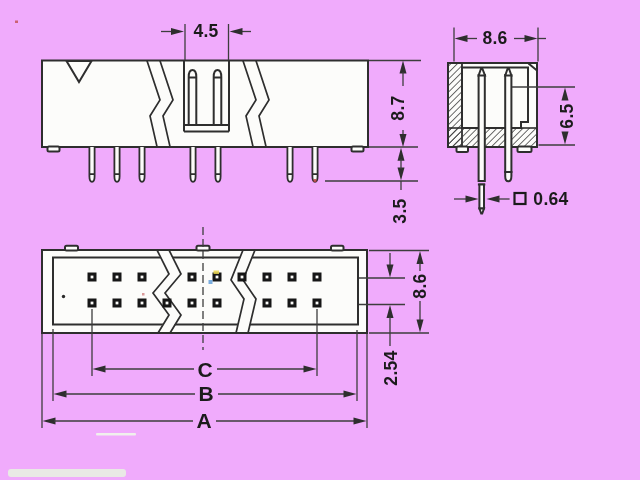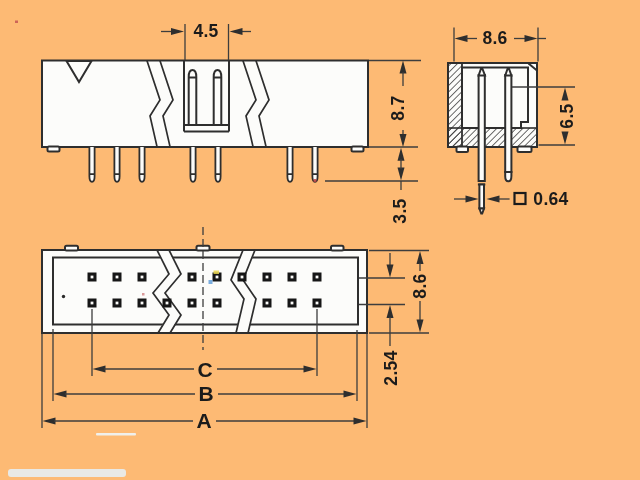--- a/index.html
+++ b/index.html
@@ -1,17 +1,17 @@
 <!DOCTYPE html>
 <html><head>
 <meta charset="utf-8">
 <style>
   html,body{margin:0;padding:0;}
   body{width:640px;height:480px;background:#fcfcfa;overflow:hidden;}
-  .stage{position:relative;width:640px;height:480px;background:#fdba74;}
+  .stage{position:relative;width:640px;height:480px;background:#f0abfc;}
   svg text{font-family:"Liberation Sans","DejaVu Sans",sans-serif;font-weight:bold;fill:#1b1b1b;}
   text.dim{font-size:17.5px;letter-spacing:.3px;}
   text.letter{font-size:21px;}
   .thin{stroke:#3d3d3d;stroke-width:1.3;fill:none;}
   .main{stroke:#2e2e2e;stroke-width:2;fill:none;}
   .mainf{stroke:#2e2e2e;stroke-width:2;fill:#fcfcfa;}
   .zig{stroke:#2e2e2e;stroke-width:1.7;fill:none;stroke-linejoin:miter;}
   .wo{fill:#fcfcfa;stroke:none;}
   .ah{fill:#2e2e2e;stroke:none;}
 </style>

